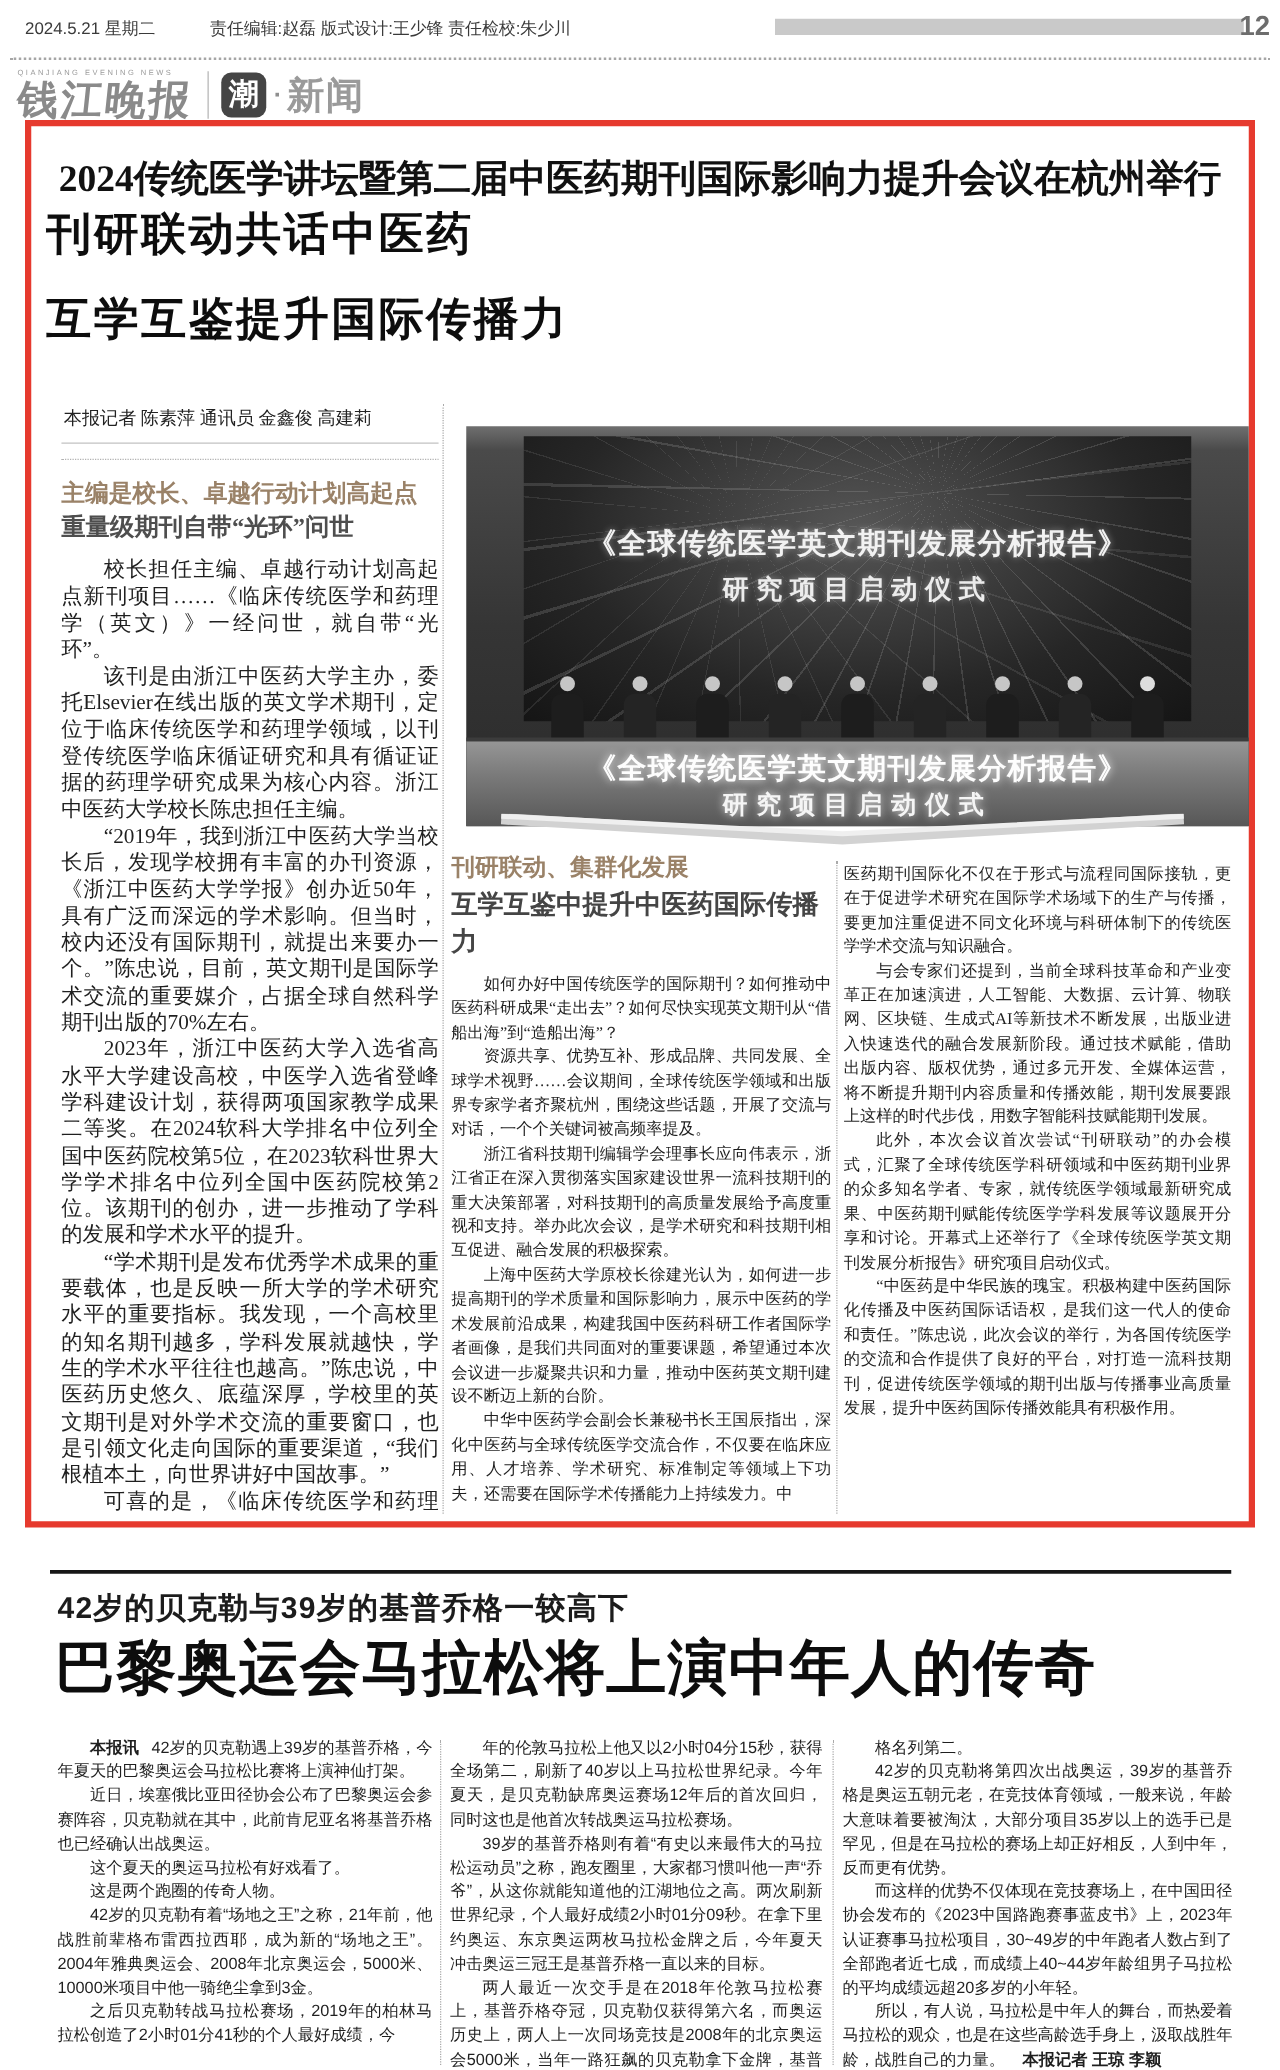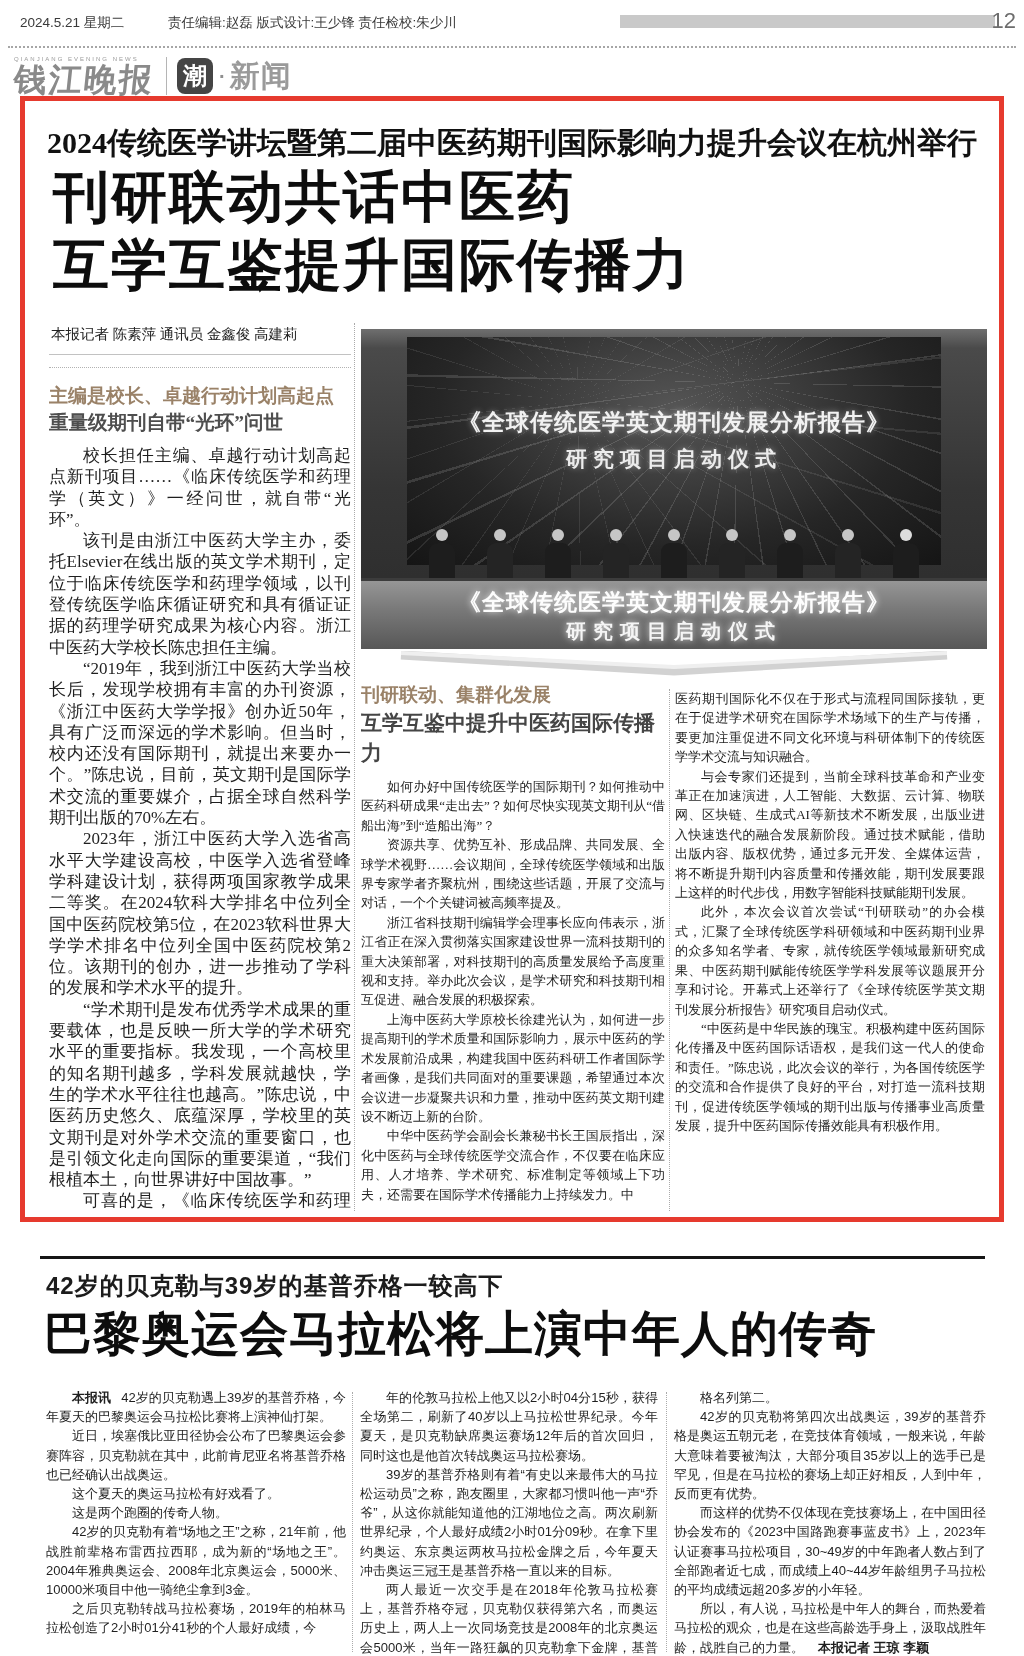--- a/index.html
+++ b/index.html
@@ -4,40 +4,40 @@
 <style>
   html,body{margin:0;padding:0;background:#ffffff;}
   .page{position:relative;width:1024px;height:1656px;background:#fff;overflow:hidden;
         font-family:"Liberation Sans", sans-serif;color:#222;margin:0 auto;}
 
   
   .topbar{position:absolute;left:20px;top:10px;width:990px;height:26px;font-size:13.5px;color:#3a3a3a;}
   .topbar .date{position:absolute;left:0;top:4px;}
   .topbar .editors{position:absolute;left:148px;top:4px;}
   .topbar .graybar{position:absolute;left:600px;top:5px;width:375px;height:13px;background:#c9c9c9;}
-  .topbar .pagenum{position:absolute;right:-6px;top:-2px;font-size:22px;font-weight:normal;color:#6d6d6d;}
+  .topbar .pagenum{position:absolute;right:-6px;top:-2px;font-size:22px;font-weight:bold;color:#6d6d6d;}
   .top-rule{position:absolute;left:8px;top:46px;width:1008px;border-top:2px dotted #a6a6a6;}
 
   
   .masthead{position:absolute;left:14px;top:54px;height:44px;display:flex;align-items:center;}
   .logo-wrap{display:flex;flex-direction:column;line-height:1;}
   .logo-en{font-size:6px;letter-spacing:2px;color:#9a9a9a;margin-bottom:1px;}
   .logo-cn{font-family:"DejaVu Serif", serif;font-size:33px;font-weight:bold;color:#8a8a8a;
            transform:skewX(-6deg);letter-spacing:2px;}
   .mast-divider{width:1px;height:38px;background:#b5b5b5;margin:0 10px 0 12px;}
   .chao-icon{width:36px;height:36px;background:#454545;border-radius:8px;display:flex;align-items:center;justify-content:center;}
   .chao-icon span{color:#fff;font-size:24px;font-weight:bold;line-height:1;}
   .mast-dot{font-size:20px;font-weight:bold;color:#8f8f8f;margin:0 4px 0 6px;}
   .mast-section{font-size:30px;font-weight:900;color:#9a9a9a;letter-spacing:1px;}
 
   
   .main-box{position:absolute;left:20px;top:96px;width:974px;height:1116px;border:5px solid #e63a2e;background:#fff;font-family:Liberation Serif, serif;}
   .kicker{position:absolute;left:0;top:22px;width:100%;text-align:center;margin:0;
           font-size:30px;font-weight:700;color:#111;letter-spacing:0;}
-  .headline{position:absolute;left:28px;margin:0;font-size:56px;font-weight:900;color:#0d0d0d;letter-spacing:2px;line-height:1;}
+  .headline{position:absolute;left:12px;margin:0;font-size:36px;font-weight:900;color:#0d0d0d;letter-spacing:2px;line-height:1;}
   .headline.l1{top:68px;}
   .headline.l2{top:136px;}
 
   
   .col{position:absolute;overflow:hidden;}
   .left-col{left:24px;top:218px;width:302px;height:892px;}
   .mid-col{left:336px;top:580px;width:304px;height:530px;}
   .right-col{left:650px;top:588px;width:310px;height:522px;}
   .vsep{position:absolute;border-left:1px dotted #aaa;}
   .vsep1{left:329px;top:222px;height:888px;}
@@ -51,21 +51,21 @@
   .subhead .s2{display:block;font-size:19.5px;color:#4e4e4e;}
   .mid-col .subhead .s1{font-size:19px;color:#9a8268;}
   .mid-col .subhead .s2{font-size:21px;color:#454545;line-height:30px;}
   .body{margin-top:9px;}
   .body p{margin:0;font-size:17px;line-height:21.3px;text-align:justify;text-indent:2em;color:#1f1f1f;}
   .mid-col .body p,.right-col .body p{font-size:13px;line-height:19.4px;}
   .right-col .body{margin-top:0;}
   p.cont{text-indent:0;}
 
   
-  .photo{position:absolute;left:336px;top:228px;width:626px;height:320px;margin:0;overflow:hidden;
+  .photo{position:absolute;left:336px;top:228px;width:626px;height:320px;margin:12px;overflow:hidden;
          background:linear-gradient(180deg,#6f6f6f 0%,#4a4a4a 6%,#353535 50%,#2a2a2a 100%);}
   .screen{position:absolute;left:46px;right:46px;top:8px;bottom:84px;
           background:
             repeating-conic-gradient(from -8deg at 62% 20%, rgba(255,255,255,0.13) 0deg 0.45deg, rgba(0,0,0,0) 0.45deg 9deg),
             repeating-conic-gradient(from 95deg at 32% 28%, rgba(255,255,255,0.09) 0deg 0.35deg, rgba(0,0,0,0) 0.35deg 12deg),
             radial-gradient(ellipse at 50% 32%, #565656 0%, #262626 62%, #151515 100%);}
   .screen-text1{position:absolute;left:0;width:100%;top:70px;text-align:center;color:#f2f2f2;
                 font-size:23px;font-weight:700;letter-spacing:1px;text-shadow:0 0 6px rgba(255,255,255,.45);}
   .screen-text2{position:absolute;left:0;width:100%;top:108px;text-align:center;color:#ececec;
                 font-size:21px;font-weight:700;letter-spacing:6px;text-shadow:0 0 6px rgba(255,255,255,.4);}

